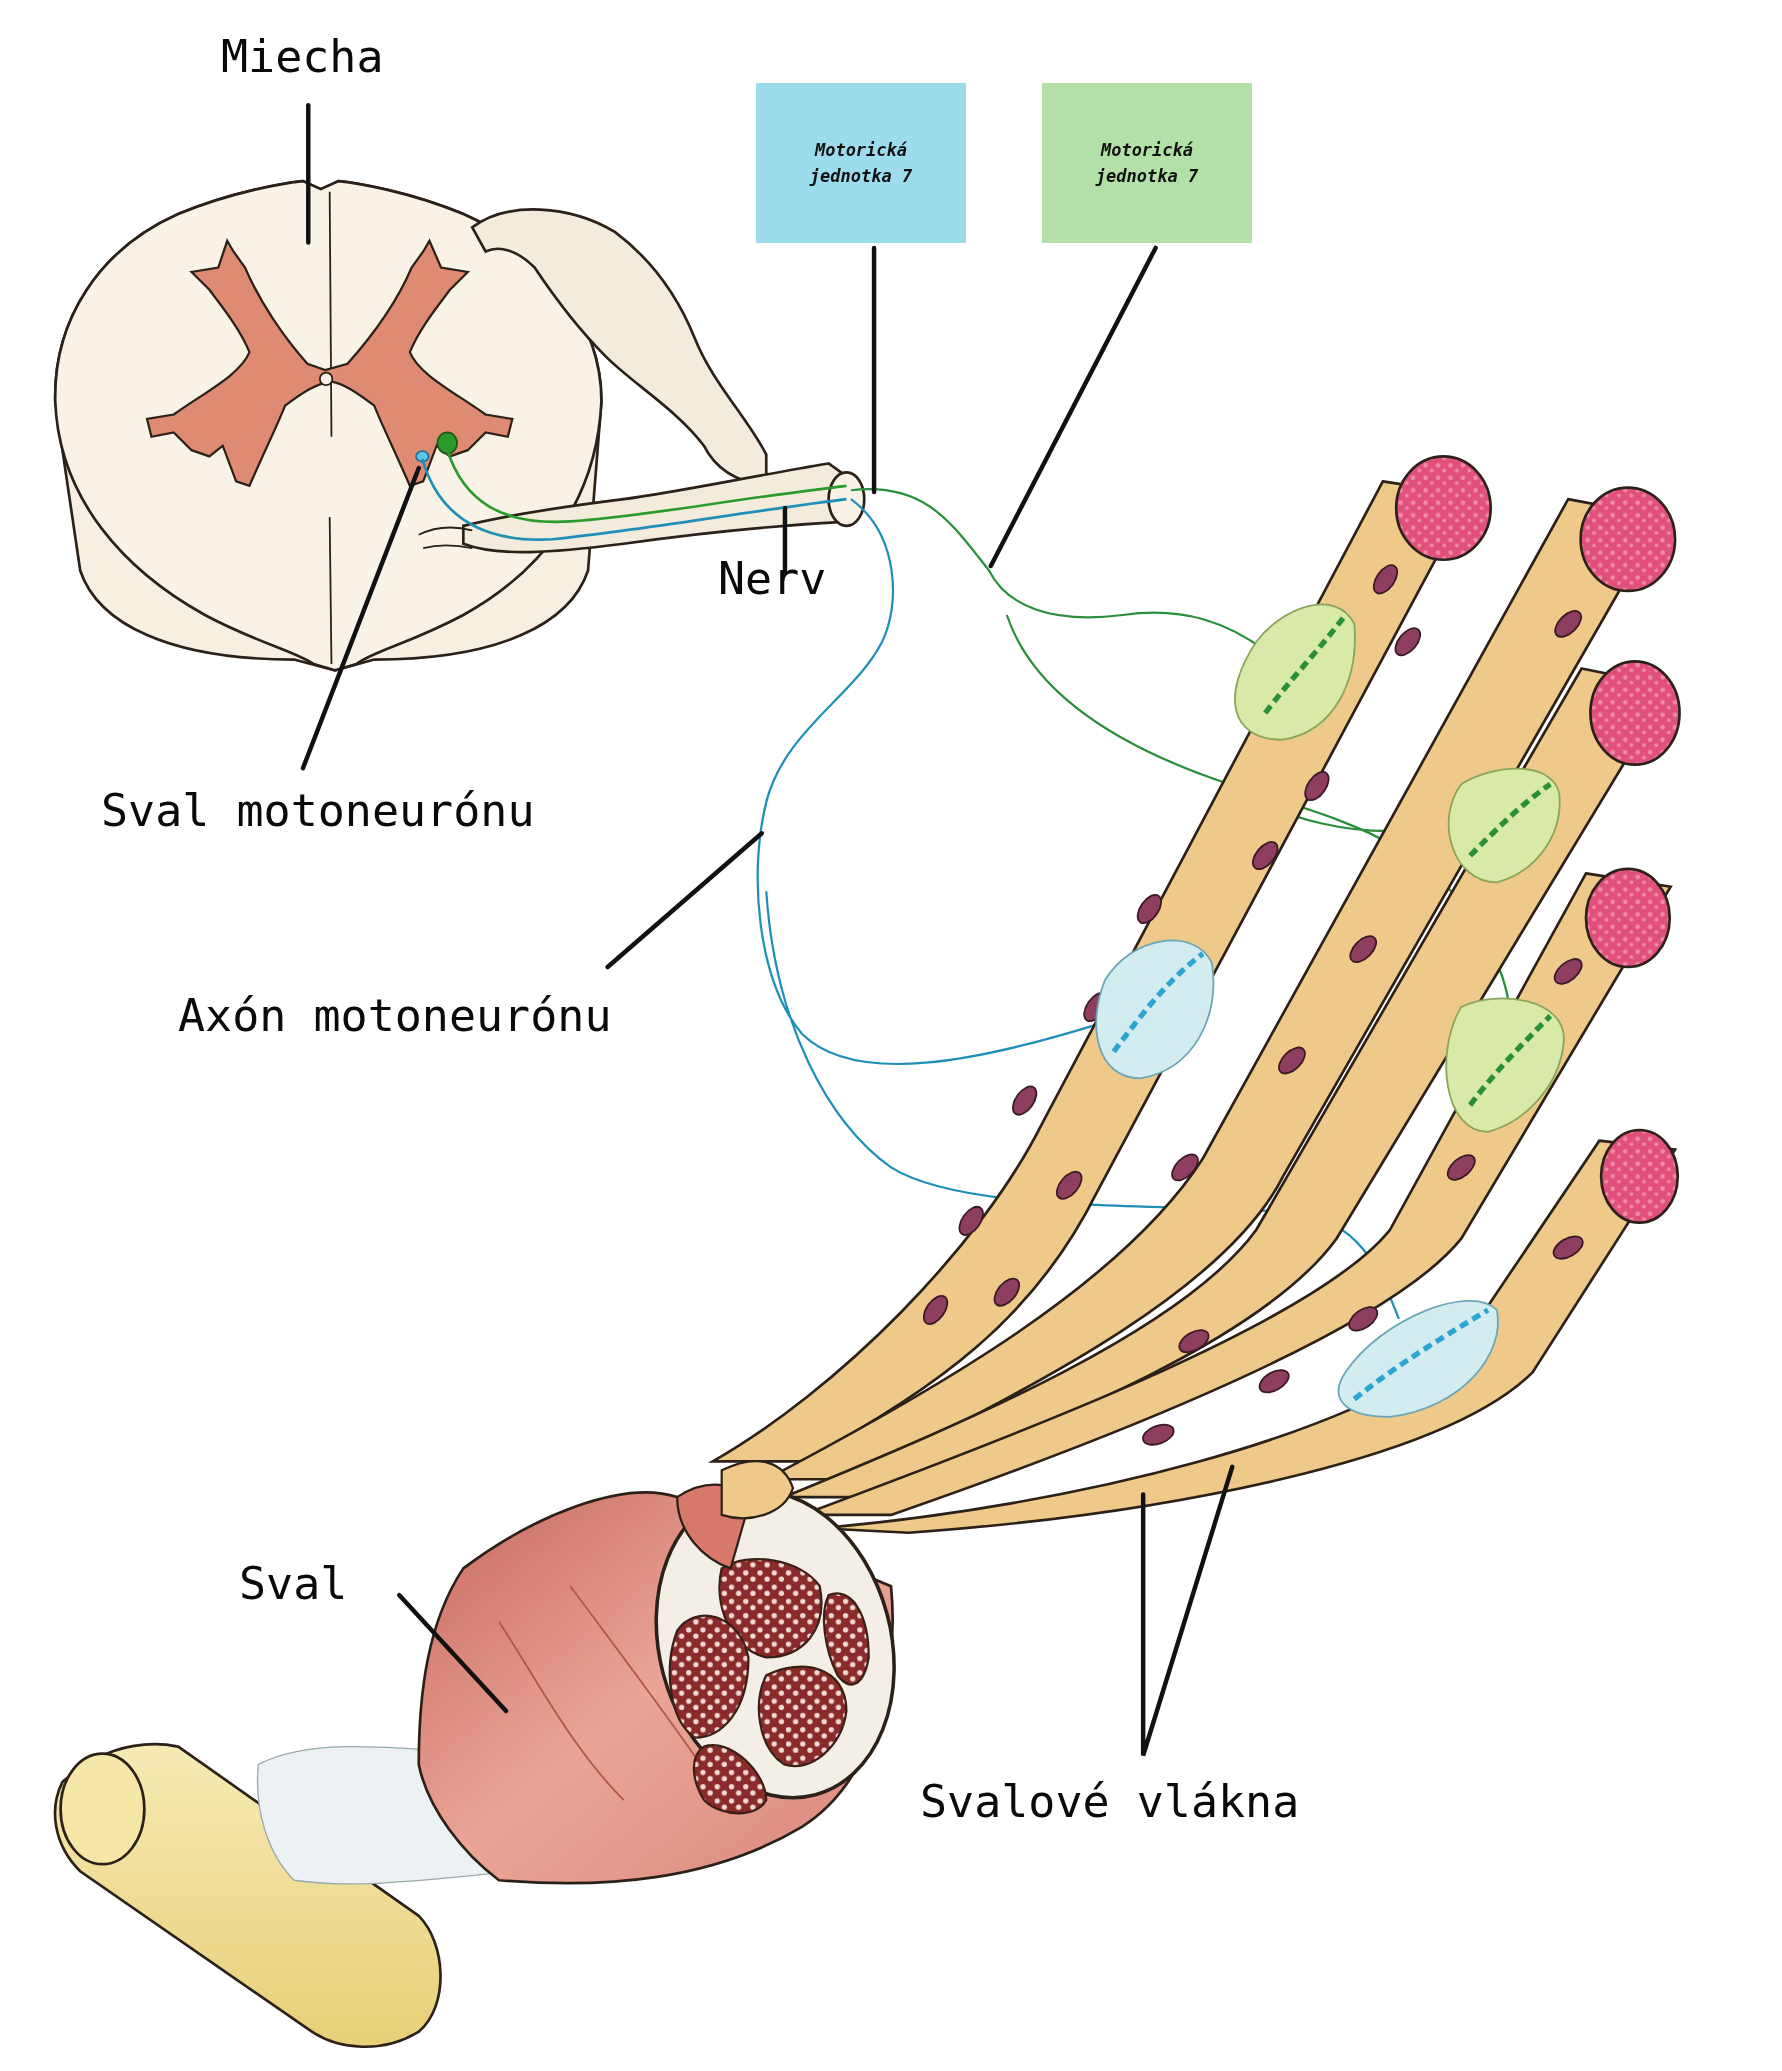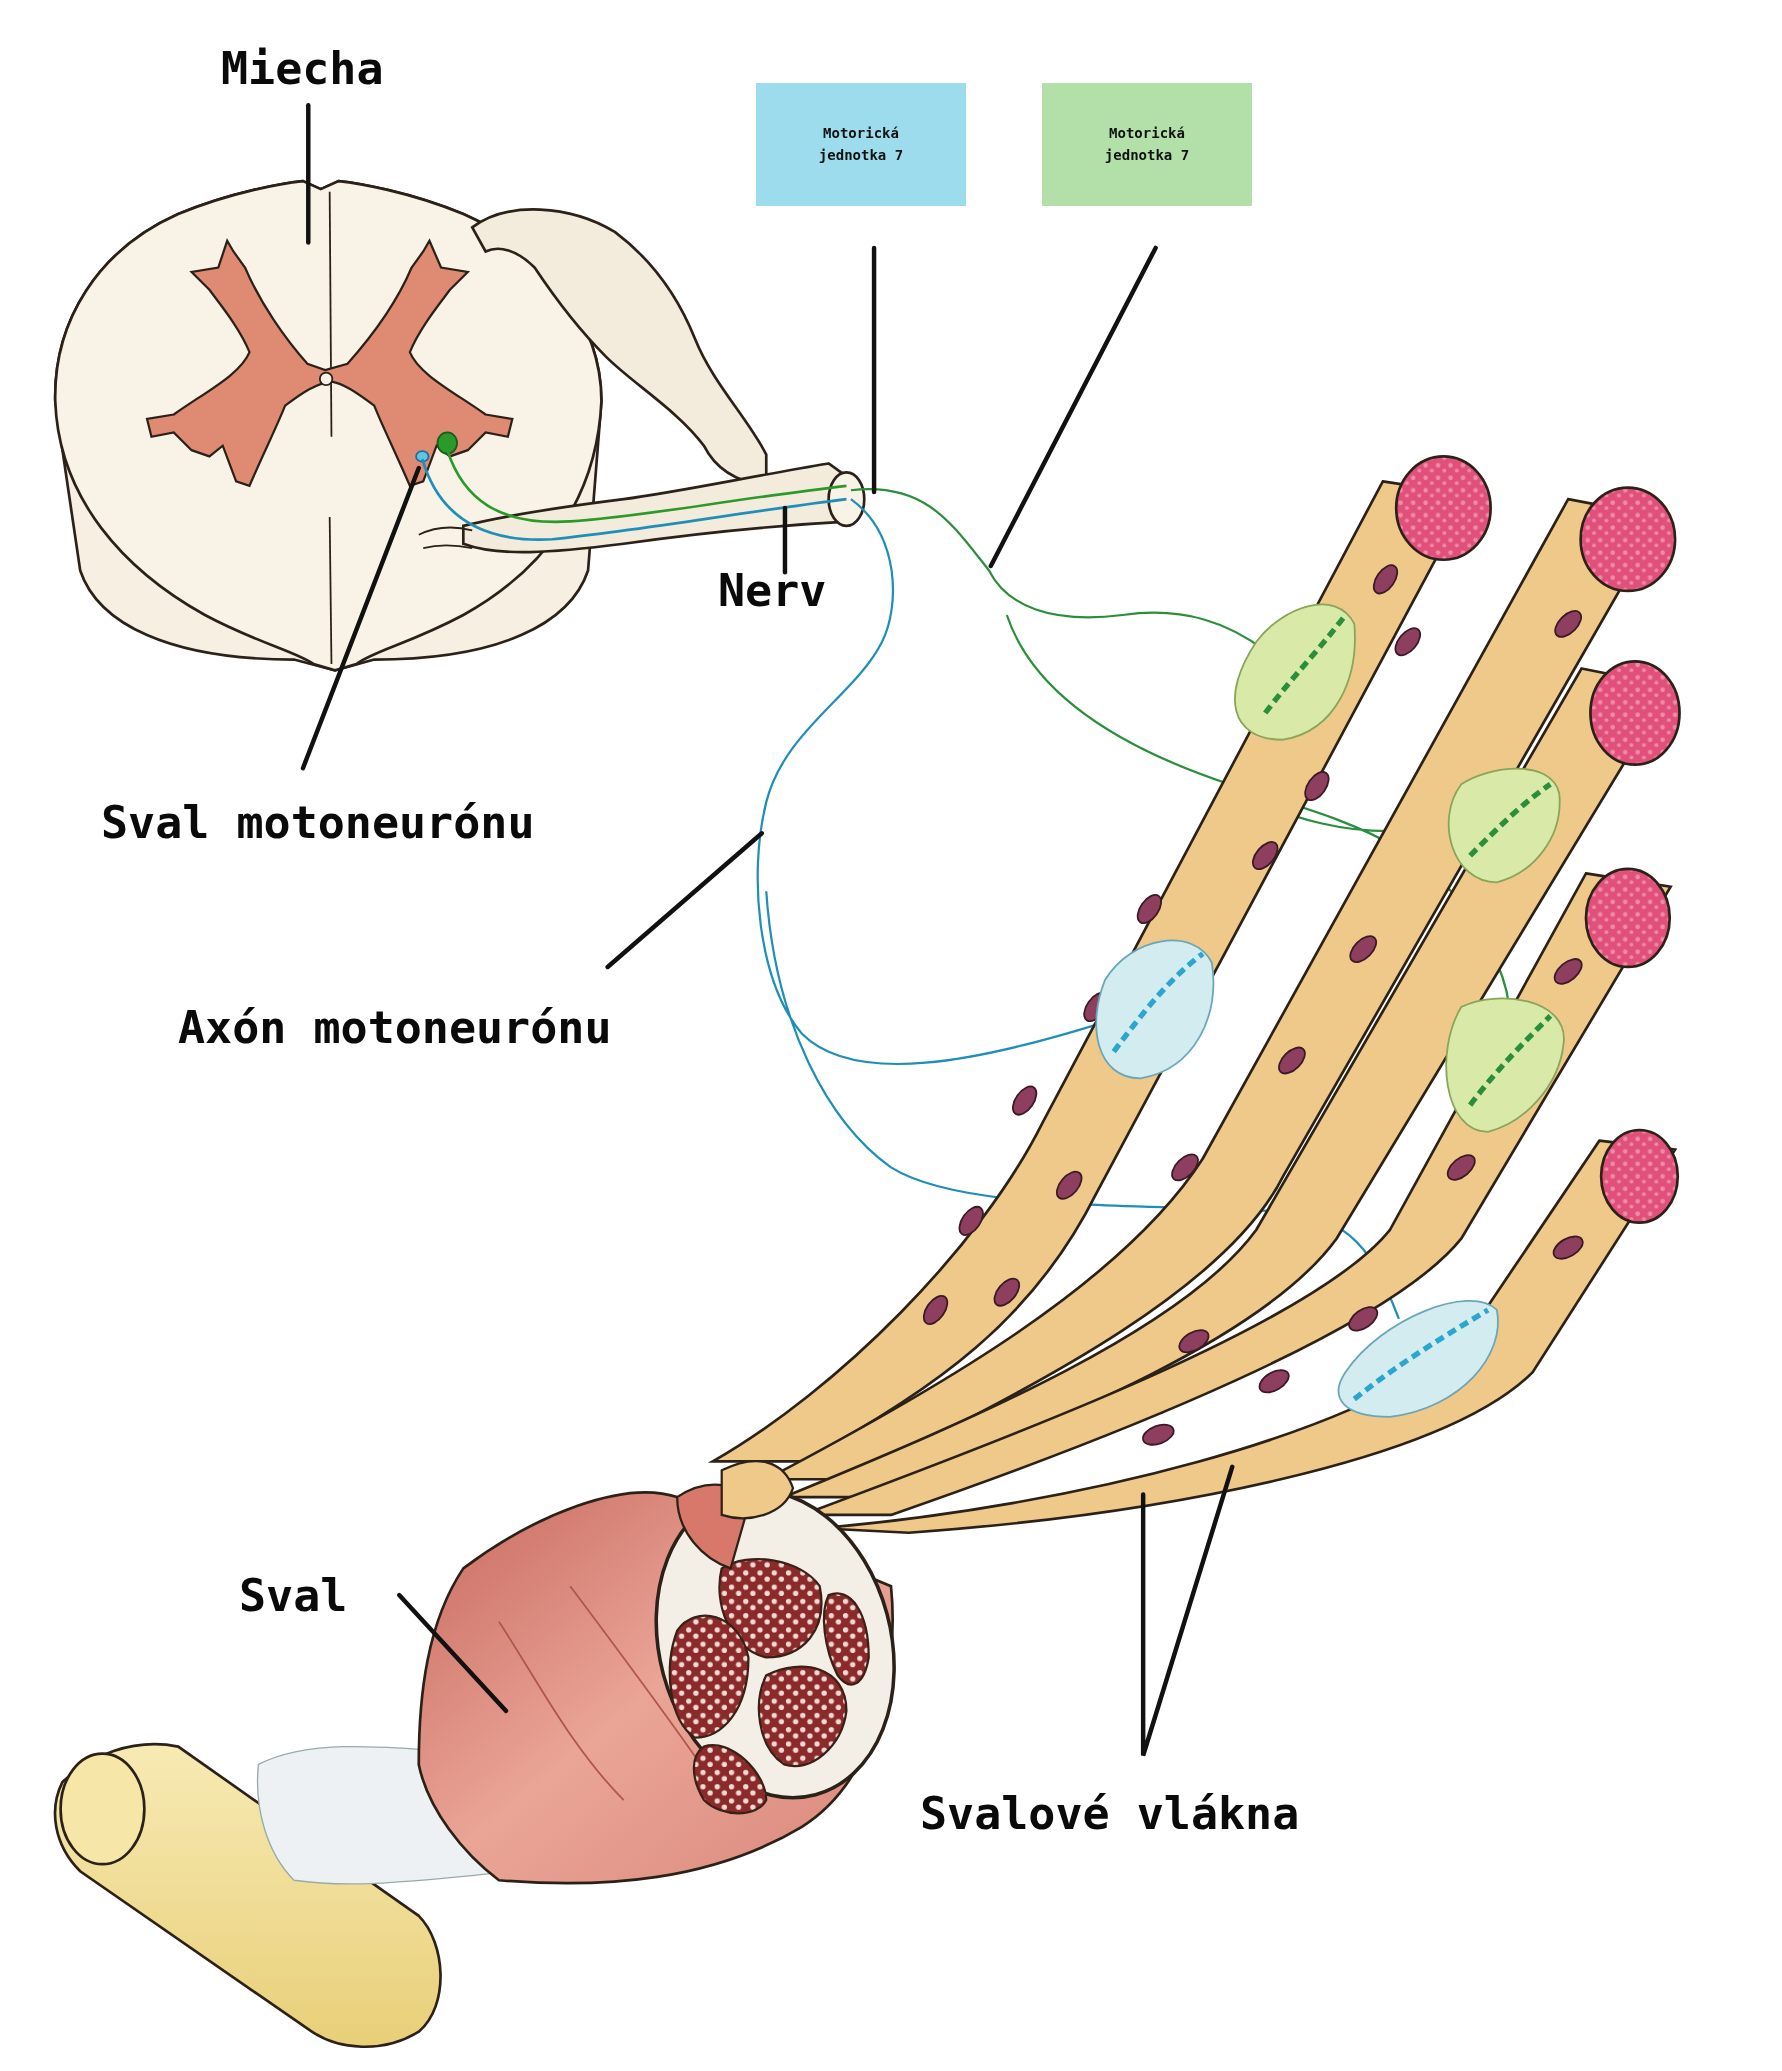--- a/index.html
+++ b/index.html
@@ -1,19 +1,19 @@
 <!DOCTYPE html>
 <html style="font-size:14.3px"><head>
 <meta charset="utf-8">
 <style>
   html, body { margin:0; padding:0; background:#ffffff; }
   body { width:1782px; height:2072px; position:relative; overflow:hidden; font-family:"DejaVu Sans Mono", monospace; }
   #scene { position:absolute; left:0; top:0; width:1782px; height:2072px; }
-  .label { position:absolute; font-family:"DejaVu Sans Mono","Liberation Mono",monospace; font-weight:bold; color:#0a0a0a; font-size:45px; white-space:nowrap; line-height:1;margin-top:12px; }
-  .mu-box { position:absolute; width:210px; height:123px; display:flex; align-items:center; justify-content:center; text-align:center; font-family:"DejaVu Sans Mono","Liberation Mono",monospace; font-weight:bold; font-size:14px; line-height:1.55; color:#111; }
+  .label { position:absolute; font-family:"DejaVu Sans Mono","Liberation Mono",monospace; font-weight:normal; color:#0a0a0a; font-size:45px; white-space:nowrap; line-height:1; }
+  .mu-box { position:absolute; width:210px; height:160px; display:flex; align-items:center; justify-content:center; text-align:center; font-family:"DejaVu Sans Mono","Liberation Mono",monospace; font-weight:bold; font-size:17px; line-height:1.55; color:#111;font-style:italic; }
   .mu-box span { display:block; }
   #box-1 { left:756px; top:83px; }
   #box-2 { left:1042px; top:83px; }
   #lbl-miecha { left:221px; top:34px; }
   #lbl-nerv { left:718px; top:556px; }
   #lbl-telo { left:101px; top:788px; }
   #lbl-axon { left:178px; top:993px; }
   #lbl-sval { left:239px; top:1561px;text-align:right; }
   #lbl-vlakna { left:920px; top:1779px; }
 </style>

